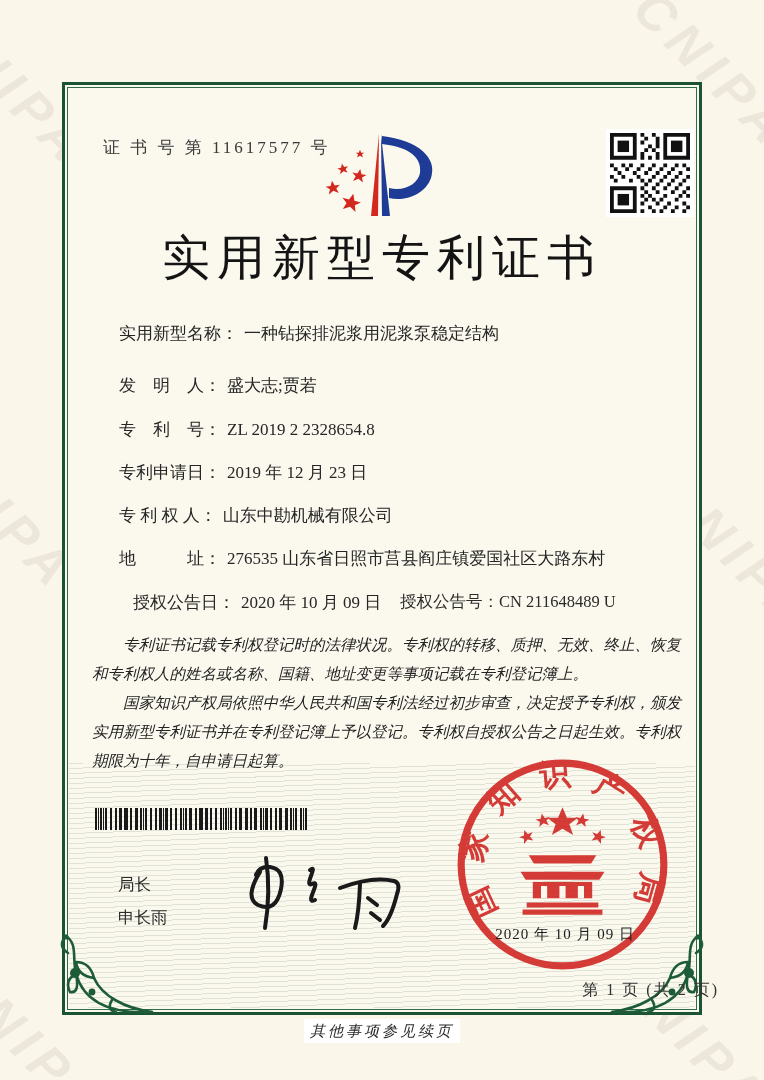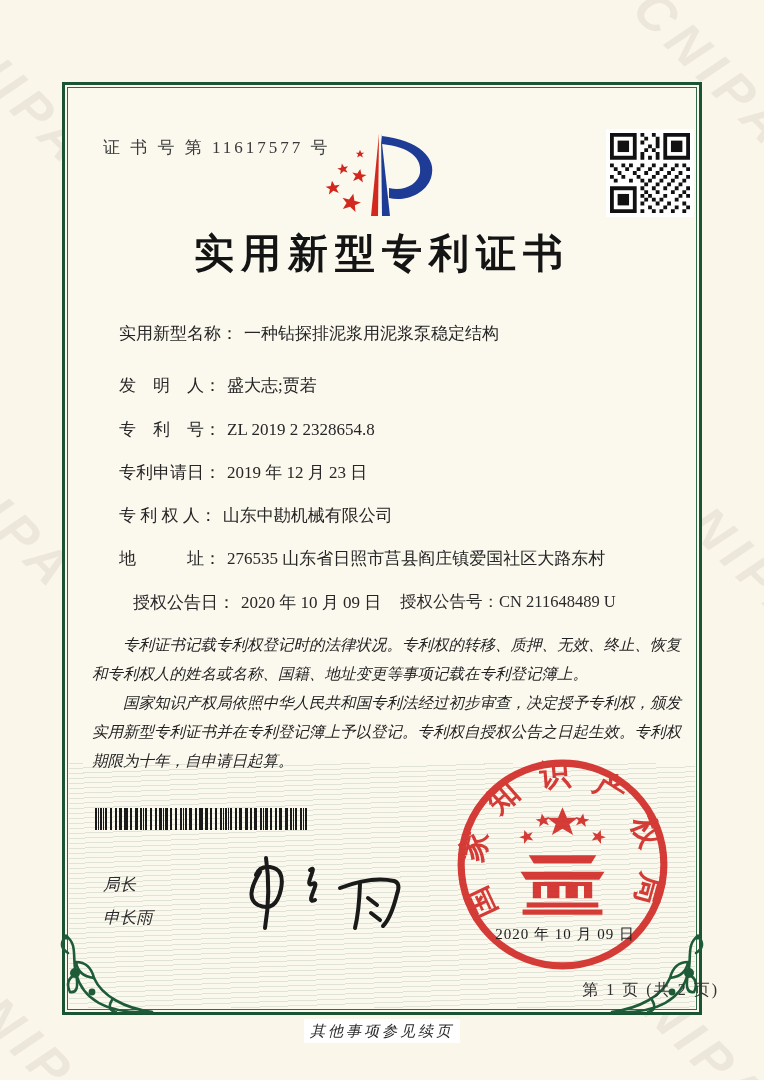--- a/index.html
+++ b/index.html
@@ -34,38 +34,38 @@
     position:absolute;left:103px;top:136px;font-size:17px;letter-spacing:3px;
     color:#3a3a3a;z-index:3;
   }
   .logo{position:absolute;left:316px;top:118px;z-index:3;}
   .qr{
     position:absolute;left:606px;top:129px;width:88px;height:88px;background:#fff;
     display:flex;align-items:center;justify-content:center;z-index:3;
   }
   .title{
     position:absolute;left:0;top:226px;width:764px;text-align:center;
-    font-size:40px;font-weight:bold;letter-spacing:7px;color:#141414;z-index:3;
+    font-size:48px;font-weight:normal;letter-spacing:7px;color:#141414;z-index:3;
   }
   .field-row{position:absolute;left:119px;font-size:17px;color:#262626;z-index:3;white-space:nowrap;}
   .field-row .val{margin-left:6px;}
   .grant-no{position:absolute;left:400px;top:591px;font-size:16.5px;z-index:3;white-space:nowrap;}
   .paras{
     position:absolute;left:92px;top:630px;width:602px;z-index:3;
     font-style:italic;font-size:15.5px;line-height:29px;color:#232323;
   }
   .paras p{margin:0;text-indent:2em;}
   .barcode{
     position:absolute;left:95px;top:808px;width:212px;height:22px;z-index:3;
     background:
       repeating-linear-gradient(90deg,#191919 0 2px,transparent 2px 5px),
       repeating-linear-gradient(90deg,#191919 0 1px,transparent 1px 8px),
       repeating-linear-gradient(90deg,transparent 0 3px,#191919 3px 4px,transparent 4px 13px);
   }
-  .signer{position:absolute;left:103px;top:868px;font-size:16.5px;line-height:33px;z-index:3;font-style:italic;}
+  .signer{position:absolute;left:118px;top:868px;font-size:16.5px;line-height:33px;z-index:3;}
   .signature{position:absolute;left:222px;top:850px;z-index:4;}
   .seal{position:absolute;left:455px;top:757px;z-index:3;}
   .seal-date{
     position:absolute;left:470px;top:925px;width:190px;text-align:center;
     font-size:15px;color:#1d1d1d;z-index:5;letter-spacing:1px;white-space:nowrap;
   }
   .page-num{
     position:absolute;left:62px;top:980px;width:657px;text-align:right;
     font-size:16px;color:#333;letter-spacing:2px;z-index:3;
   }

